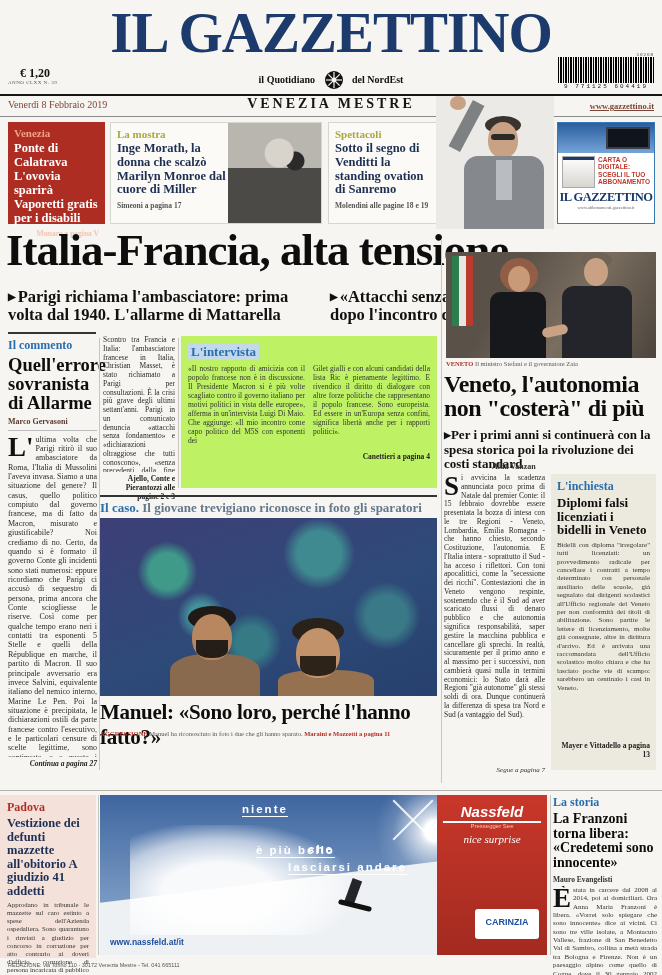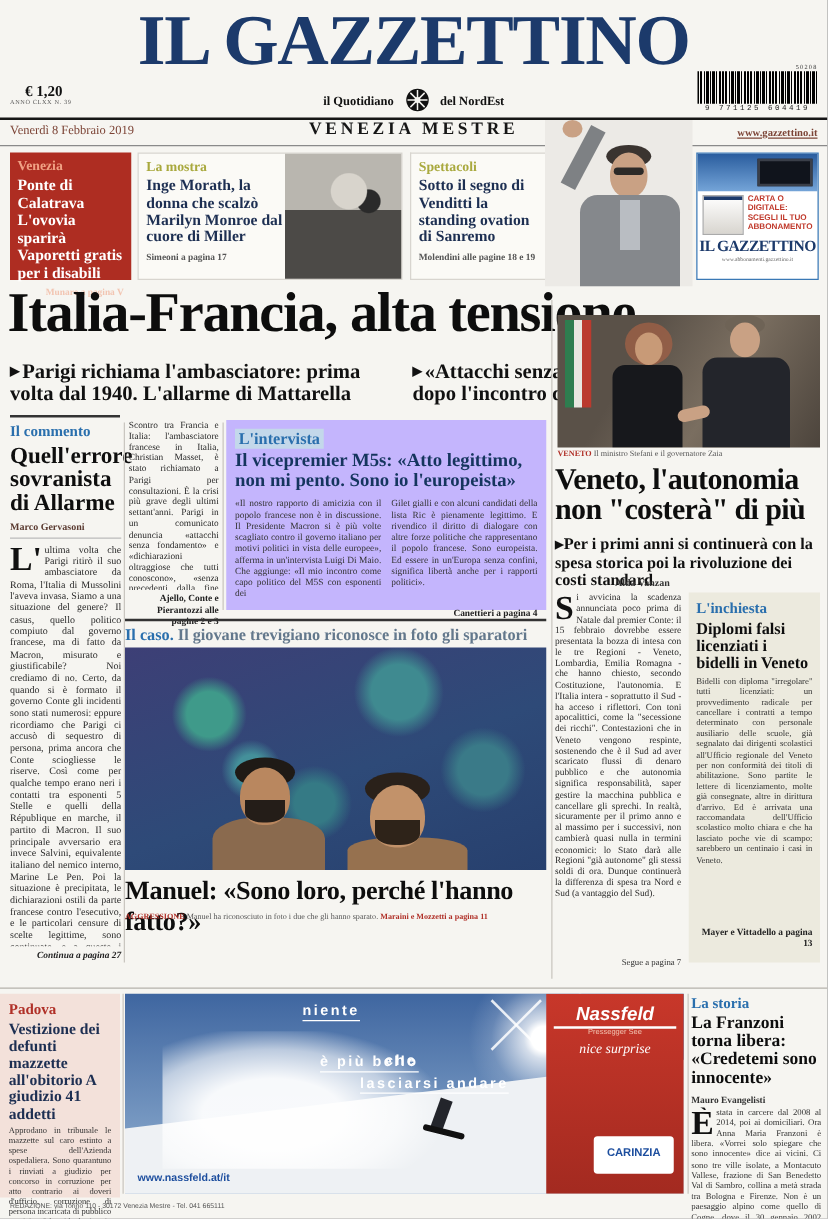--- a/index.html
+++ b/index.html
@@ -72,21 +72,21 @@
   .commento{left:8px;top:338px;width:89px;}
   .commento .k{font-size:12px;}
   .commento .h{font-size:18.5px;font-weight:bold;line-height:1.02;color:#0e0e0e;margin-top:3px;}
   .commento .by{font-size:8px;font-weight:bold;color:#5a3a30;margin:4px 0 4px 0;border-bottom:1px solid #bbb;padding-bottom:4px;}
   .commento .bt{height:322px;}
   .cont-pag{font-size:7.5px;font-style:italic;font-weight:bold;text-align:right;color:#222;margin-top:2px;}
   
   .scontro{left:103px;top:336px;width:72px;}
   .scontro .bt{height:136px;font-size:7.5px;}
   
-  .intervista{left:181px;top:336px;width:256px;height:152px;background:#c4b5fd;padding:6px 7px;box-sizing:border-box;}
+  .intervista{left:181px;top:336px;width:256px;height:152px;background:#bef264;padding:6px 7px;box-sizing:border-box;}
   .intervista .k{font-size:13px;background:#c3d8ea;display:inline-block;padding:0 3px;}
   .intervista .h{font-size:15px;font-weight:bold;color:#15355e;line-height:1.05;margin-top:2px;}
   .int-cols{display:flex;gap:8px;margin-top:4px;}
   .int-cols>div{flex:1;}
   .int-cols .bt-sm{height:86px;}
   
   .photo-zaia{left:446px;top:252px;width:210px;height:106px;background:linear-gradient(120deg,#5a5148 0 30%,#7a6e60 60%,#4c443c);overflow:hidden;}
   .pz-flag{position:absolute;left:6px;top:4px;width:21px;height:70px;
       background:linear-gradient(90deg,#2e7d4f 0 7px,#e8e6e0 7px 14px,#bb3a2e 14px 21px);}
   .pz-w-head{position:absolute;left:62px;top:14px;width:22px;height:26px;border-radius:50%;background:#c89a77;}
@@ -153,21 +153,21 @@
   .ad-nass-sub{color:#f2c5b2;font-size:6px;text-align:center;font-family:"Liberation Sans",sans-serif;}
   .ad-nice{color:#fff;font-style:italic;font-size:11px;text-align:center;margin-top:4px;font-family:"Liberation Serif",serif;}
   .ad-car{position:absolute;right:8px;bottom:16px;width:64px;height:30px;background:#fff;border-radius:3px;
      color:#1d4e9e;font-family:"Liberation Sans",sans-serif;font-weight:bold;font-size:9px;text-align:center;padding-top:8px;box-sizing:border-box;}
   .ad-url{position:absolute;left:10px;bottom:8px;color:#1d4e9e;font-family:"Liberation Sans",sans-serif;font-weight:bold;font-size:8.5px;}
   .storia{left:553px;top:795px;width:104px;}
   .storia .k{font-size:12px;}
   .storia .h{font-size:14px;font-weight:bold;line-height:1.05;color:#0d0d0d;margin-top:2px;}
   .storia .by{font-size:7.5px;font-weight:bold;color:#333;margin:4px 0 2px 0;}
   .storia .bt-sm{height:96px;font-size:7px;}
-  .segue{font-size:7px;text-align:right;color:#333;}
+  .segue{font-size:7px;font-style:italic;text-align:right;color:#333;}
   .footer{left:8px;top:962px;font-size:5.5px;color:#555;font-family:"Liberation Sans",sans-serif;}
 </style>
 </head>
 <body>
 
 <div class="page">
 
   <div class="abs m-title">IL GAZZETTINO</div>
   <div class="abs m-price">€ 1,20</div>
   <div class="abs m-issue">ANNO CLXX N. 39</div>
@@ -257,21 +257,20 @@
     <div class="cont-pag">Continua a pagina 27</div>
   </div>
 
   <div class="abs scontro">
     <div class="bt">Scontro tra Francia e Italia: l'ambasciatore francese in Italia, Christian Masset, è stato richiamato a Parigi per consultazioni. È la crisi più grave degli ultimi settant'anni. Parigi in un comunicato denuncia «attacchi senza fondamento» e «dichiarazioni oltraggiose che tutti conoscono», «senza precedenti dalla fine della guerra». La reazione arriva dopo l'incontro di Di Maio con i gilet gialli. Allarme del presidente Mattarella: amicizia da salvare.</div>
     <div class="byline-end">Ajello, Conte e Pierantozzi alle pagine 2 e 3</div>
   </div>
 
   <div class="abs intervista">
     <span class="k kicker-blue">L'intervista</span>
-    <div class="h">Il vicepremier M5s: «Atto legittimo, non mi pento. Sono io l'europeista»</div>
     <div class="int-cols">
       <div>
           <div class="bt-sm">«Il nostro rapporto di amicizia con il popolo francese non è in discussione. Il Presidente Macron si è più volte scagliato contro il governo italiano per motivi politici in vista delle europee», afferma in un'intervista Luigi Di Maio. Che aggiunge: «Il mio incontro come capo politico del M5S con esponenti dei</div>
         </div>
       <div>
         <div class="bt-sm">Gilet gialli e con alcuni candidati della lista Ric è pienamente legittimo. E rivendico il diritto di dialogare con altre forze politiche che rappresentano il popolo francese. Sono europeista. Ed essere in un'Europa senza confini, significa libertà anche per i rapporti politici».</div>
         <div class="byline-end">Canettieri a pagina 4</div>
       </div>
     </div>
   </div>

